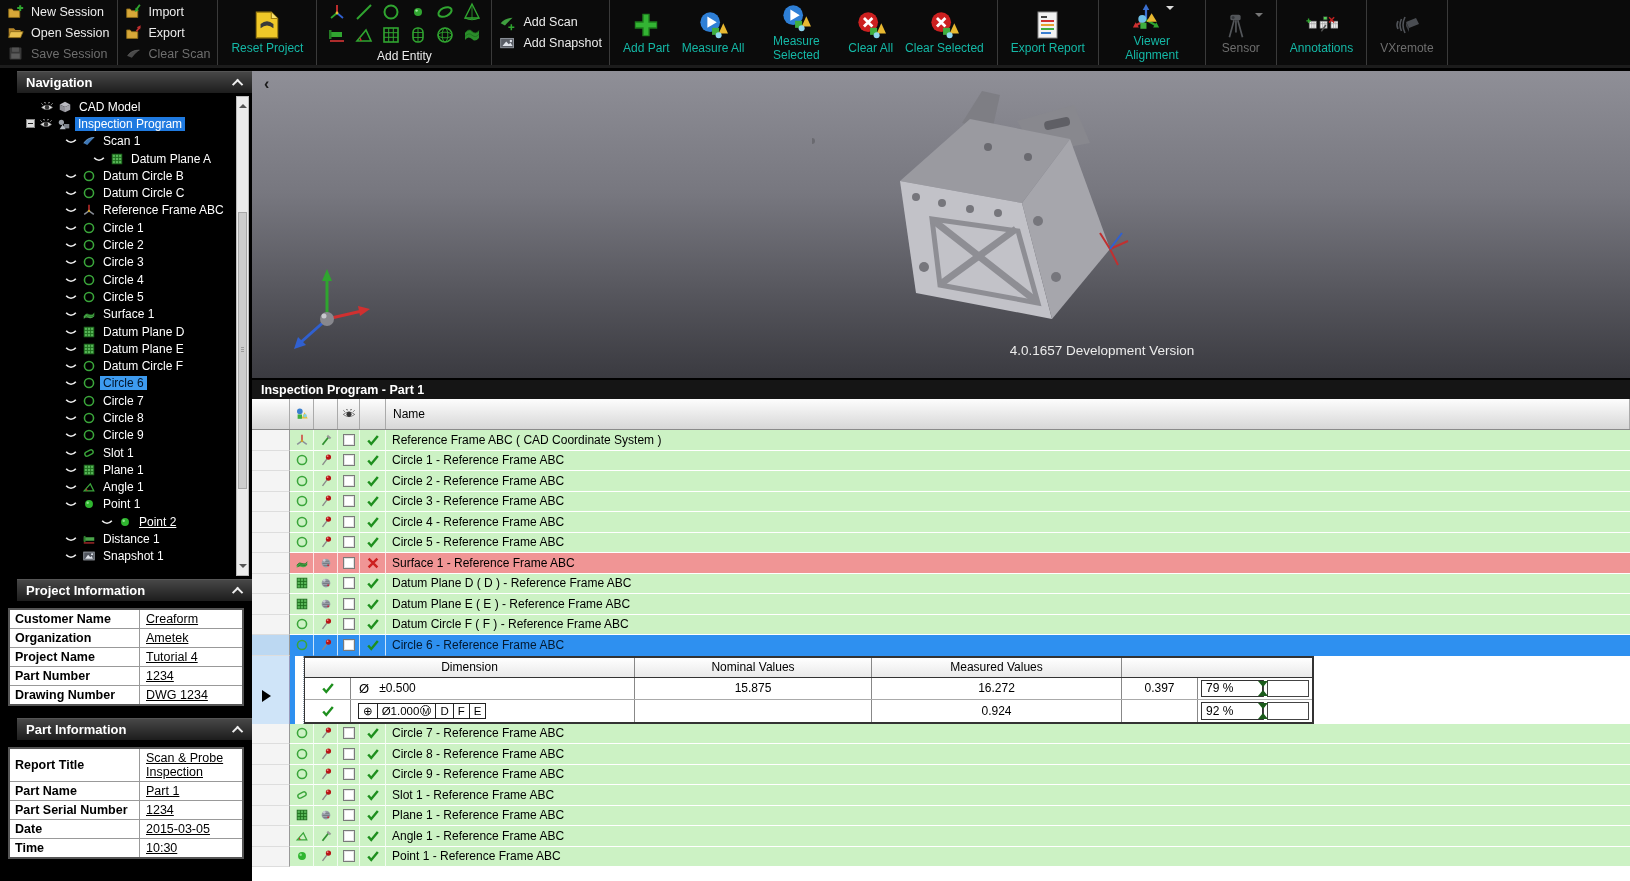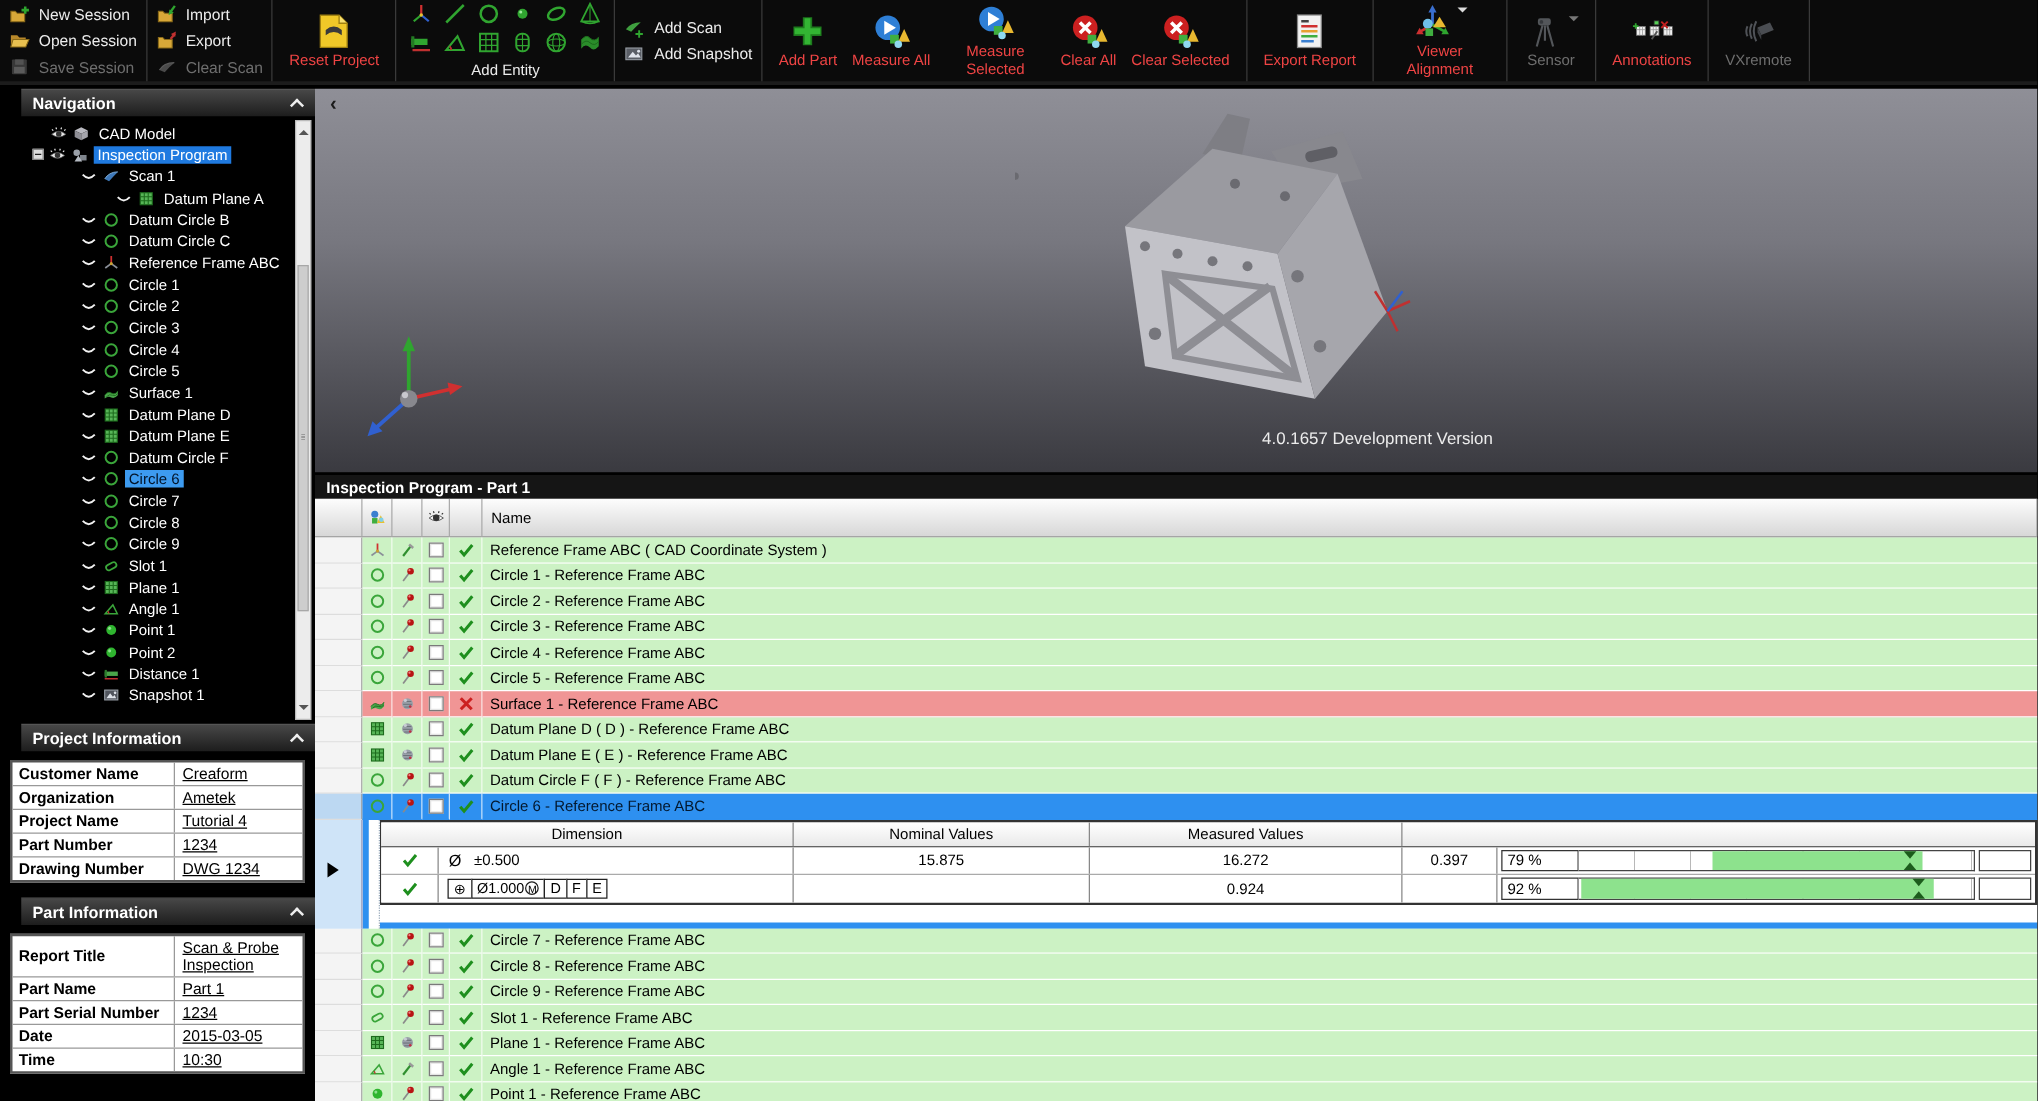--- a/index.html
+++ b/index.html
@@ -12,21 +12,21 @@
 .ic22{width:22px;height:20px;}
 .ic30{width:32px;height:30px;}
 
 
 #toolbar{position:absolute;top:0;left:0;width:1630px;height:68px;background:#0b0b0b;display:flex;align-items:stretch;border-bottom:3px solid #1c1c1c;}
 .tb-group{display:flex;align-items:center;padding:2px 7px;border-right:1px solid #3a3a3a;}
 .tb-stack{flex-direction:column;align-items:flex-start;justify-content:center;gap:3px;}
 .tb-small{display:flex;align-items:center;gap:7px;color:#ececec;font-size:12.5px;height:18px;cursor:default;white-space:nowrap;}
 .tb-small.disabled{color:#6e6e6e;}
 .tb-small.disabled .icon{opacity:.5;}
-.tb-big{display:flex;flex-direction:column;align-items:center;justify-content:flex-start;color:#ef4444;font-size:12px;padding:2px 6px;text-align:center;line-height:1.15;max-width:92px;cursor:default;}
+.tb-big{display:flex;flex-direction:column;align-items:center;justify-content:flex-start;color:#14b8a6;font-size:12px;padding:2px 6px;text-align:center;line-height:1.15;max-width:92px;cursor:default;}
 .tb-big.disabled{color:#6e6e6e;}
 .tb-big.disabled .icon{opacity:.5;}
 .tb-big .lbl{margin-top:2px;}
 .tb-entity{flex-direction:column;justify-content:center;padding:1px 6px;}
 .entity-grid{display:grid;grid-template-columns:repeat(6,27px);grid-auto-rows:23px;justify-items:center;align-items:center;}
 .tb-entity .lbl{color:#ececec;font-size:12px;margin-top:1px;}
 .caret{width:0;height:0;border:4px solid transparent;border-top-color:#dcdcdc;margin-left:4px;margin-top:3px;}
 .caret.dim{border-top-color:#777;}
 .big-head{display:flex;align-items:flex-start;}
 
@@ -78,21 +78,21 @@
 .ncell{flex:1;display:flex;align-items:center;padding-left:6px;white-space:nowrap;overflow:hidden;}
 .trow.normal .icell,.trow.normal .ncell{background:#ccf2c4;border-bottom:1px solid #fff;}
 .trow.error .icell,.trow.error .ncell{background:#f09595;border-bottom:1px solid #fff;}
 .trow.selected .icell,.trow.selected .ncell{background:#2e90f0;border-bottom:1px solid #2e90f0;color:#03182e;}
 .checkbox{width:12px;height:12px;background:#fff;border:1px solid #7a7a7a;box-shadow:inset 0 0 0 1px #e4e4e4;}
 
 .detail-wrap{display:flex;}
 .dgutter{width:38px;background:#cfe4f8;border-right:1px solid #99b;position:relative;flex:none;}
 .dmarker{position:absolute;left:10px;top:34px;width:0;height:0;border:6px solid transparent;border-left:9px solid #000;}
 .dindent{width:14px;background:#fff;border-left:5px solid #2e90f0;border-right:1px dotted #9ab;flex:none;}
-.dbody{flex:1;display:flex;flex-direction:column;}
+.dbody{flex:1;display:flex;flex-direction:row;}
 .dtable{border:2px solid #333;border-left:1px solid #333;}
 .dhead{display:flex;height:20px;background:linear-gradient(#fff,#e9e9e9);border-bottom:1px solid #333;}
 .dh{display:flex;align-items:center;justify-content:center;border-right:1px solid #888;font-size:12px;}
 .dh-dim{width:330px;}
 .dh-nom{width:237px;}
 .dh-meas{width:250px;}
 .dh-dev{flex:1;border-right:none;}
 .drow{display:flex;height:22px;border-bottom:1px solid #aaa;background:#fff;}
 .drow:last-child{border-bottom:none;}
 .dc{display:flex;align-items:center;border-right:1px solid #888;}
@@ -786,21 +786,21 @@
             </svg>
           </span>
           <span class="icon ic14">
             <svg viewBox="0 0 16 16">
               <circle cx="8" cy="8" r="4.5" fill="#2fb52f"></circle>
               <circle cx="6.5" cy="6.5" r="1.4" fill="#8fe08f"></circle>
             </svg>
           </span>
           <span class="tlabel">Point 1</span>
         </div>
-        <div class="tree-item" style="padding-left: 64px;">
+        <div class="tree-item" style="padding-left: 100px; text-decoration: underline;">
           <span class="icon ic14">
             <svg viewBox="0 0 16 16">
               <path d="M2.5 6.5 Q8 12.5 13.5 6.5" fill="none" stroke="#f0f0f0" stroke-width="1.8"></path>
             </svg>
           </span>
           <span class="icon ic14">
             <svg viewBox="0 0 16 16">
               <circle cx="8" cy="8" r="4.5" fill="#2fb52f"></circle>
               <circle cx="6.5" cy="6.5" r="1.4" fill="#8fe08f"></circle>
             </svg>

